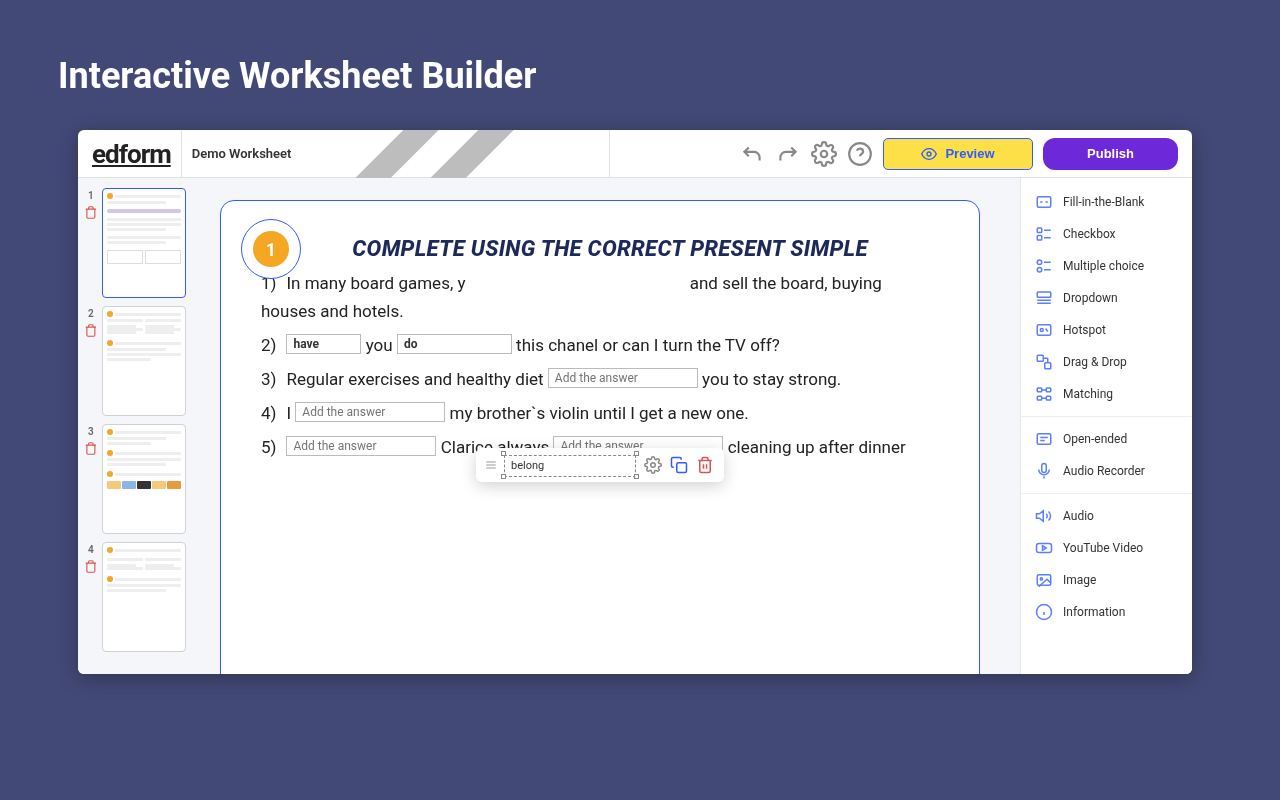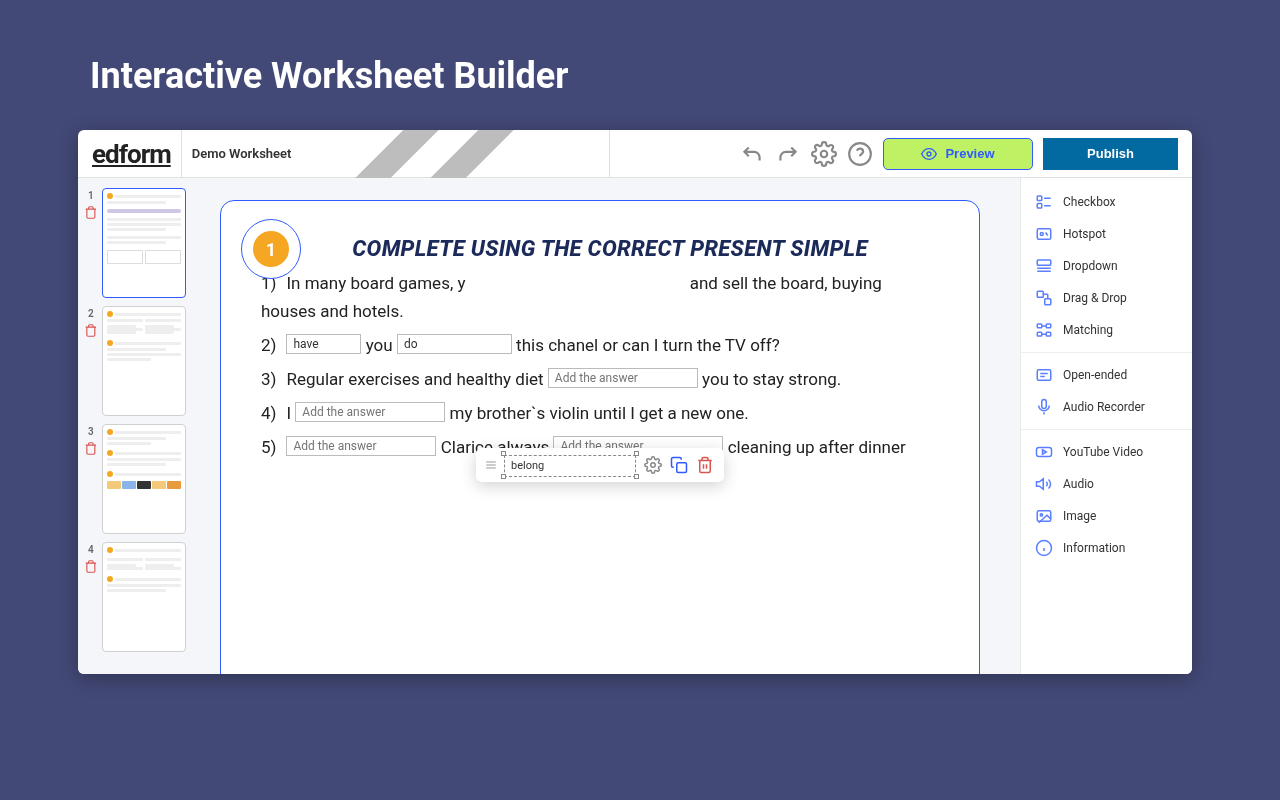--- a/index.html
+++ b/index.html
@@ -8,21 +8,21 @@
   background: #434976;
   width: 1280px;
   height: 800px;
   overflow: hidden;
   position: relative;
 }
 .page-title {
   color: #fff;
   font-size: 36px;
   font-weight: 700;
-  padding: 55px 0 0 90px;
+  padding: 55px 0 0 58px;
 }
 .app-window {
   position: absolute;
   left: 78px;
   top: 130px;
   width: 1114px;
   height: 544px;
   background: #fff;
   border-radius: 6px;
   box-shadow: 0 4px 20px rgba(0,0,0,0.3);
@@ -63,37 +63,37 @@
 }
 .spacer { flex: 1; }
 .icon-btn {
   width: 26px; height: 26px;
   display: flex; align-items: center; justify-content: center;
   color: #888; cursor: pointer; border-radius: 4px;
 }
 .preview-btn {
   border: 1px solid #2f5bff;
   color: #2f5bff;
-  background: #bef264;
+  background: #fde047;
   border-radius: 5px;
   height: 32px;
   width: 150px;
   font-size: 13px;
   font-weight: 600;
   display: flex;
   align-items: center;
   justify-content: center;
   gap: 8px;
   cursor: pointer;
 }
 .publish-btn {
-  background: #0369a1;
+  background: #6d28d9;
   color: #fff;
   border: none;
-  border-radius: 0;
+  border-radius: 12px;
   height: 32px;
   width: 135px;
   font-size: 13px;
   font-weight: 600;
   cursor: pointer;
 }
 .body {
   flex: 1;
   display: flex;
   min-height: 0;
@@ -217,21 +217,21 @@
   display: inline-block;
   border: 1px solid #bbb;
   font-size: 12px;
   padding: 2px 6px;
   color: #888;
   vertical-align: 3px;
   min-width: 115px;
   background: #fff;
   font-family: inherit;
 }
-.answer-field.filled { color: #333; width: 75px; min-width: 75px; }
+.answer-field.filled { color: #333; width: 75px; min-width: 75px; font-weight: bold; }
 .answer-field.filled.wide { width: 115px; min-width: 115px; }
 .answer-field.wide { width: 150px; }
 
 
 .sel-pop {
   position: absolute;
   left: 255px;
   top: 247px;
   background: #fff;
   border-radius: 6px;
@@ -543,46 +543,66 @@
               </svg>
           </div>
         </div>
       </div>
     </div>
 
     <div class="panel">
       <div class="panel-item">
         <span class="panel-icon">
             <svg viewBox="0 0 24 24" fill="none" stroke="currentColor" stroke-width="2">
+              <rect x="3" y="5" width="18" height="14" rx="2"></rect>
+              <path d="M7 12h3M14 12h3"></path>
+            </svg>
+          </span>
+        <span>Fill-in-the-Blank</span>
+      </div>
+      <div class="panel-item">
+        <span class="panel-icon">
+            <svg viewBox="0 0 24 24" fill="none" stroke="currentColor" stroke-width="2">
               <rect x="3" y="4" width="6" height="6" rx="1"></rect>
               <path d="M12 7h9"></path>
               <rect x="3" y="14" width="6" height="6" rx="1"></rect>
               <path d="M12 17h9"></path>
             </svg>
           </span>
         <span>Checkbox</span>
       </div>
       <div class="panel-item">
         <span class="panel-icon">
             <svg viewBox="0 0 24 24" fill="none" stroke="currentColor" stroke-width="2">
+              <circle cx="6" cy="7" r="3"></circle>
+              <path d="M12 7h9"></path>
+              <circle cx="6" cy="17" r="3"></circle>
+              <path d="M12 17h9"></path>
+            </svg>
+          </span>
+        <span>Multiple choice</span>
+      </div>
+      <div class="panel-item">
+        <span class="panel-icon">
+            <svg viewBox="0 0 24 24" fill="none" stroke="currentColor" stroke-width="2">
+              <rect x="3" y="4" width="18" height="7" rx="1"></rect>
+              <path d="M3 15h18M3 19h18"></path>
+            </svg>
+          </span>
+        <span>Dropdown</span>
+      </div>
+      <div class="panel-item">
+        <span class="panel-icon">
+            <svg viewBox="0 0 24 24" fill="none" stroke="currentColor" stroke-width="2">
               <rect x="3" y="5" width="18" height="14" rx="2"></rect>
               <circle cx="9" cy="12" r="2"></circle>
               <path d="M14 10l3 4"></path>
             </svg>
           </span>
         <span>Hotspot</span>
-      </div>
-      <div class="panel-item">
-        <span class="panel-icon">
-            <svg viewBox="0 0 24 24" fill="none" stroke="currentColor" stroke-width="2">
-              <rect x="3" y="4" width="18" height="7" rx="1"></rect>
-              <path d="M3 15h18M3 19h18"></path>
-            </svg>
-          </span>
-        <span>Dropdown</span>
       </div>
       <div class="panel-item">
         <span class="panel-icon">
             <svg viewBox="0 0 24 24" fill="none" stroke="currentColor" stroke-width="2">
               <rect x="3" y="3" width="8" height="8" rx="1"></rect>
               <rect x="13" y="13" width="8" height="8" rx="1"></rect>
               <path d="M11 7h6M17 7v6"></path>
             </svg>
           </span>
         <span>Drag &amp; Drop</span>
@@ -615,33 +635,33 @@
               <rect x="9" y="2" width="6" height="12" rx="3"></rect>
               <path d="M5 10a7 7 0 0014 0M12 19v3"></path>
             </svg>
           </span>
         <span>Audio Recorder</span>
       </div>
       <div class="panel-divider"></div>
       <div class="panel-item">
         <span class="panel-icon">
             <svg viewBox="0 0 24 24" fill="none" stroke="currentColor" stroke-width="2">
+              <path d="M11 5L6 9H2v6h4l5 4V5zM15 9a4 4 0 010 6M18 6a8 8 0 010 12"></path>
+            </svg>
+          </span>
+        <span>Audio</span>
+      </div>
+      <div class="panel-item">
+        <span class="panel-icon">
+            <svg viewBox="0 0 24 24" fill="none" stroke="currentColor" stroke-width="2">
               <rect x="2" y="6" width="20" height="12" rx="3"></rect>
               <path d="M10 9l5 3-5 3V9z"></path>
             </svg>
           </span>
         <span>YouTube Video</span>
-      </div>
-      <div class="panel-item">
-        <span class="panel-icon">
-            <svg viewBox="0 0 24 24" fill="none" stroke="currentColor" stroke-width="2">
-              <path d="M11 5L6 9H2v6h4l5 4V5zM15 9a4 4 0 010 6M18 6a8 8 0 010 12"></path>
-            </svg>
-          </span>
-        <span>Audio</span>
       </div>
       <div class="panel-item">
         <span class="panel-icon">
             <svg viewBox="0 0 24 24" fill="none" stroke="currentColor" stroke-width="2">
               <rect x="3" y="5" width="18" height="14" rx="2"></rect>
               <circle cx="8.5" cy="10.5" r="1.5"></circle>
               <path d="M21 16l-5-5L5 21"></path>
             </svg>
           </span>
         <span>Image</span>

